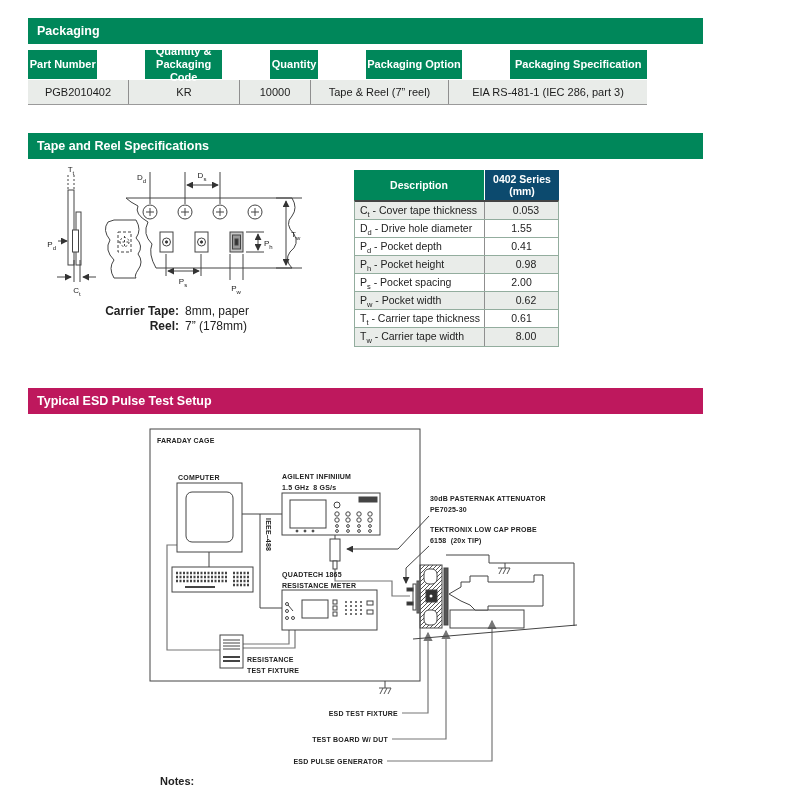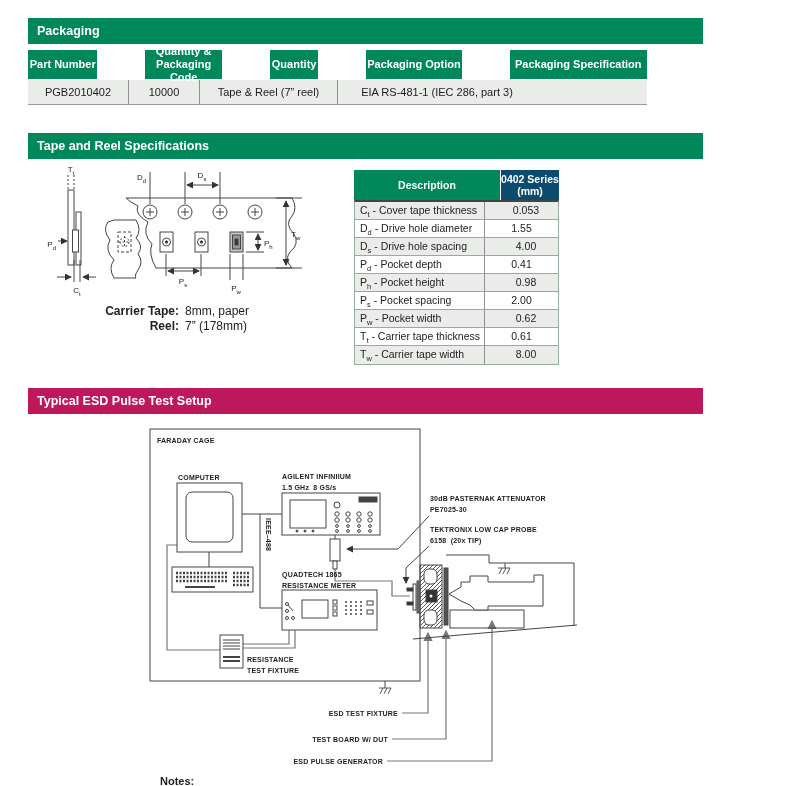--- a/index.html
+++ b/index.html
@@ -21,21 +21,21 @@
                    border-right:1px solid #8f8f8f; box-sizing:border-box; color:#1c1c1c; }
   .pkg-row .cell:last-child { border-right:none; }
   .w0{width:101px;} .w1{width:111px;} .w2{width:71px;} .w3{width:138px;} .w4{width:198px;}
 
   
   .spec-table { position:absolute; left:354px; top:170px; width:205px; font-size:10.5px; }
   .spec-head { display:flex; height:30px; }
   .spec-head .cell { color:#fff; font-weight:bold; display:flex; flex-direction:column;
                      align-items:center; justify-content:center; text-align:center; line-height:12px;
                      box-sizing:border-box; }
-  .spec-head .c1 { width:147px; border-right:1px solid #fff; }
+  .spec-head .c1 { width:131px; border-right:1px solid #fff; }
   .spec-head .c2 { flex:1; }
   .spec-body { border:1px solid #93ad9e; border-top:2px solid #444; box-sizing:border-box; }
   .spec-row { display:flex; height:18px; border-bottom:1px solid #93ad9e; box-sizing:border-box; }
   .spec-row:last-child { border-bottom:none; }
   .spec-row .desc { width:130px; border-right:1px solid #8f8f8f; box-sizing:border-box;
                     line-height:17px; padding-left:5px; white-space:nowrap; }
   .spec-row .desc sub { font-size:7.5px; }
   .spec-row .val { flex:1; text-align:center; line-height:17px; }
   .spec-row.odd { background:#e9ece9;gap:9px; }
   .spec-row.even { background:#ffffff; }
@@ -73,20 +73,21 @@
     <div class="pkg-head">
       <div class="cell w0" style="background:#00875A">Part Number</div>
       <div class="cell w1" style="background:#00875A">Quantity &amp;
 Packaging Code</div>
       <div class="cell w2" style="background:#00875A">Quantity</div>
       <div class="cell w3" style="background:#00875A">Packaging Option</div>
       <div class="cell w4" style="background:#00875A">Packaging Specification</div>
     </div>
     <div class="pkg-row">
       <div class="cell w0">PGB2010402</div>
+      <div class="cell w1">KR</div>
       <div class="cell w2">10000</div>
       <div class="cell w3">Tape &amp; Reel (7” reel)</div>
       <div class="cell w4">EIA RS-481-1 (IEC 286, part 3)</div>
     </div>
   </div>
 
   <svg style="position:absolute; left:30px; top:160px;" width="320" height="145" viewBox="0 0 320 145">
     <defs>
       <marker id="ad" viewBox="0 0 8 8" refX="7" refY="4" markerWidth="7" markerHeight="7" orient="auto-start-reverse">
         <path d="M0,0 L8,4 L0,8 Z" fill="#333"></path>
@@ -189,24 +190,20 @@
       </div>
     </div>
     <div class="spec-body">
       <div class="spec-row odd">
           <div class="desc"><span>C</span><sub>t</sub><span> - Cover tape thickness</span></div>
           <div class="val">0.053</div>
         </div>
       <div class="spec-row even">
           <div class="desc"><span>D</span><sub>d</sub><span> - Drive hole diameter</span></div>
           <div class="val">1.55</div>
-        </div>
-      <div class="spec-row odd">
-          <div class="desc"><span>D</span><sub>s</sub><span> - Drive hole spacing</span></div>
-          <div class="val">4.00</div>
         </div>
       <div class="spec-row even">
           <div class="desc"><span>P</span><sub>d</sub><span> - Pocket depth</span></div>
           <div class="val">0.41</div>
         </div>
       <div class="spec-row odd">
           <div class="desc"><span>P</span><sub>h</sub><span> - Pocket height</span></div>
           <div class="val">0.98</div>
         </div>
       <div class="spec-row even">

